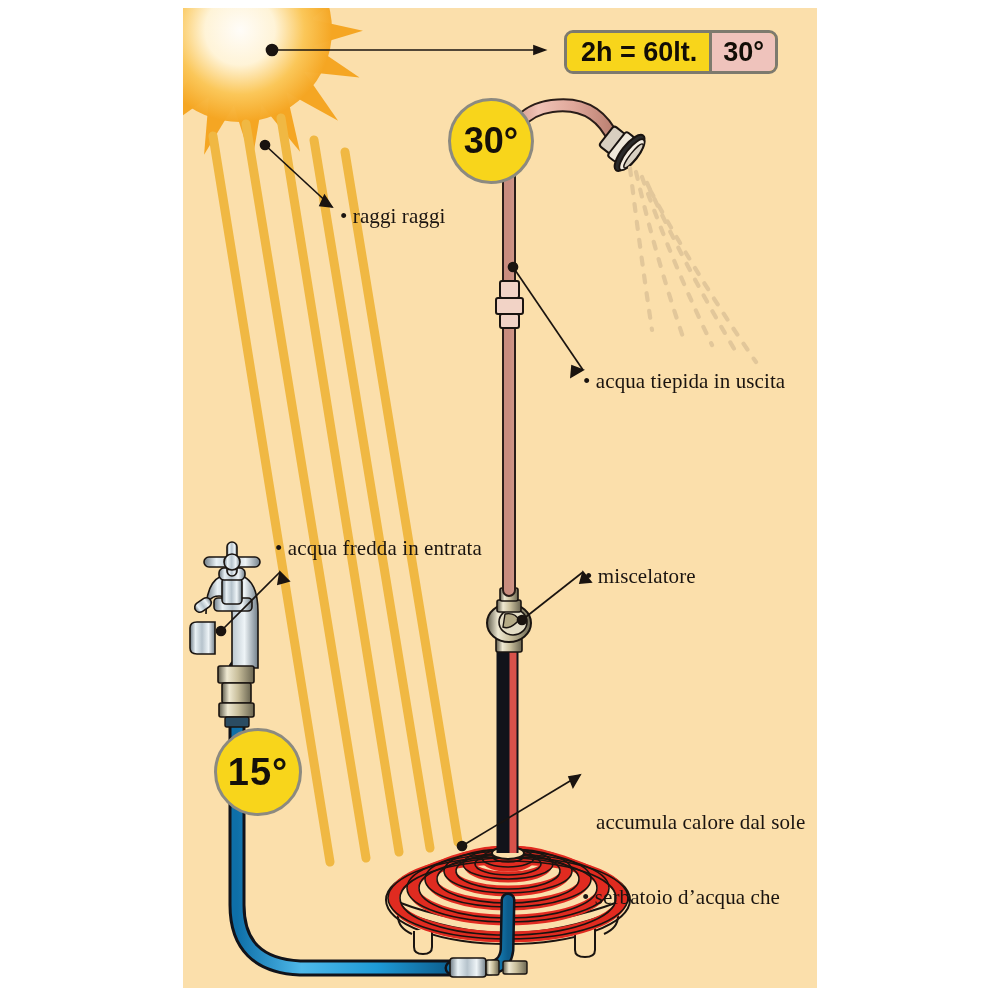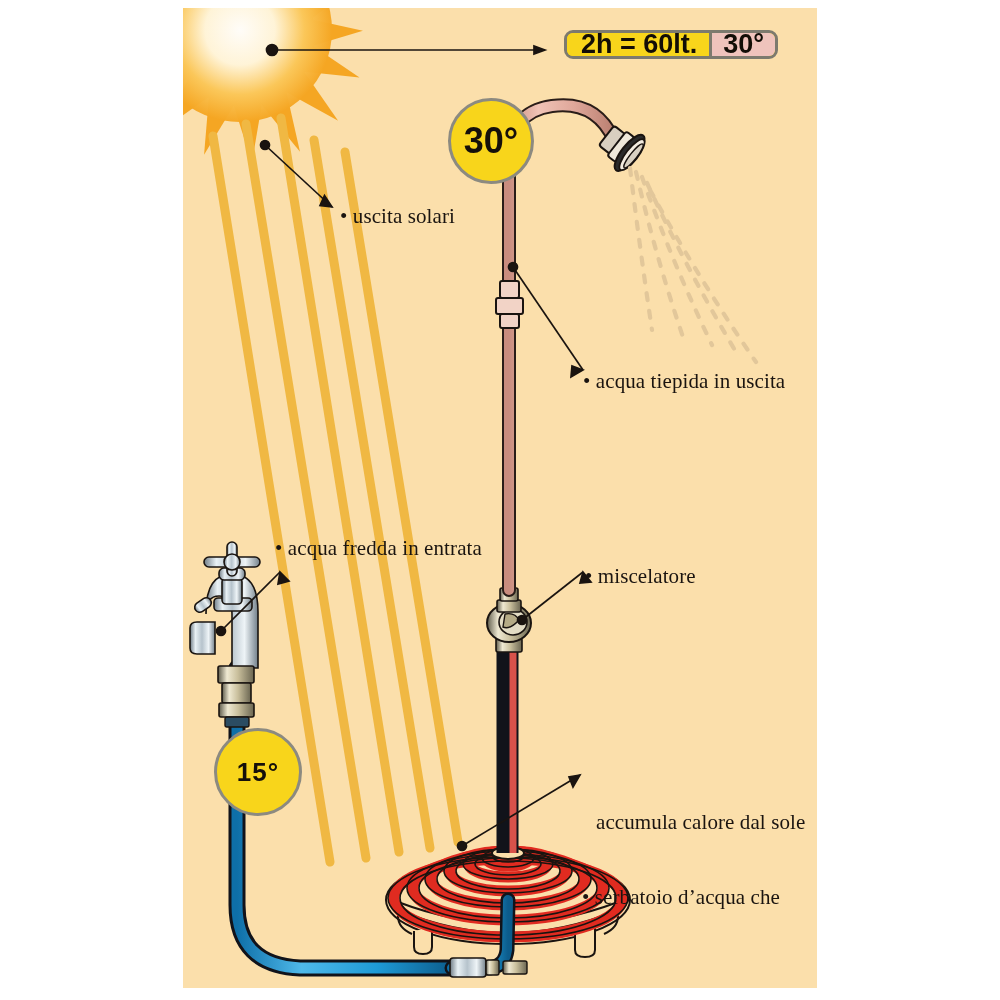--- a/index.html
+++ b/index.html
@@ -14,24 +14,24 @@
     position:absolute;color:#1a1410;font-family:"Liberation Serif",serif;
     font-size:21px;line-height:25px;white-space:pre;letter-spacing:.1px;
   }
   .badge{
     position:absolute;border-radius:50%;background:#F8D51B;
     border:3px solid #8c8a80;display:flex;align-items:center;justify-content:center;
     font-family:"Liberation Sans",sans-serif;font-weight:bold;color:#15100a;
     box-sizing:border-box;
   }
   #b30{left:448px;top:98px;width:86px;height:86px;font-size:36px;}
-  #b15{left:214px;top:728px;width:88px;height:88px;font-size:26px;letter-spacing:1px;}
+  #b15{left:214px;top:728px;width:88px;height:88px;font-size:38px;letter-spacing:1px;}
   #b60{left:551px;top:818px;width:92px;height:92px;font-size:38px;}
   #topbadge{
-    position:absolute;left:564px;top:30px;height:29px;
+    position:absolute;left:564px;top:30px;height:44px;
     border:3px solid #7d7a6e;border-radius:9px;background:#F8D51B;
     display:flex;align-items:stretch;box-sizing:border-box;overflow:hidden;
   }
   #topbadge .seg1{
     display:flex;align-items:center;padding:0 12px 0 14px;background:#F8D51B;
     font-family:"Liberation Sans",sans-serif;font-weight:bold;font-size:27px;color:#120d06;
     border-right:3px solid #7d7a6e;
   }
   #topbadge .seg2{
     display:flex;align-items:center;padding:0 11px;background:#EFC3BC;
@@ -265,21 +265,21 @@
     <div class="badge" id="b15" style="left:31px;top:720px;">
       <span>15°</span>
     </div>
 
 
     <div id="topbadge" style="left:381px;top:22px;">
       <div class="seg1">2h = 60lt.</div>
       <div class="seg2">30°</div>
     </div>
 
-    <div class="lbl" style="left:157px;top:196px;">• uscita solari</div>
+    <div class="lbl" style="left:157px;top:196px;">• raggi raggi</div>
 
     <div class="lbl" style="left:400px;top:361px;">• acqua tiepida in uscita</div>
 
     <div class="lbl" style="left:92px;top:528px;">• acqua fredda in entrata</div>
 
     <div class="lbl" style="left:402px;top:556px;">• miscelatore</div>
 
     <div class="lbl" style="left:399px;top:752px;">
       <div style="padding-left:14px;">accumula calore dal sole</div>
       <div>• serbatoio d’acqua che</div>

